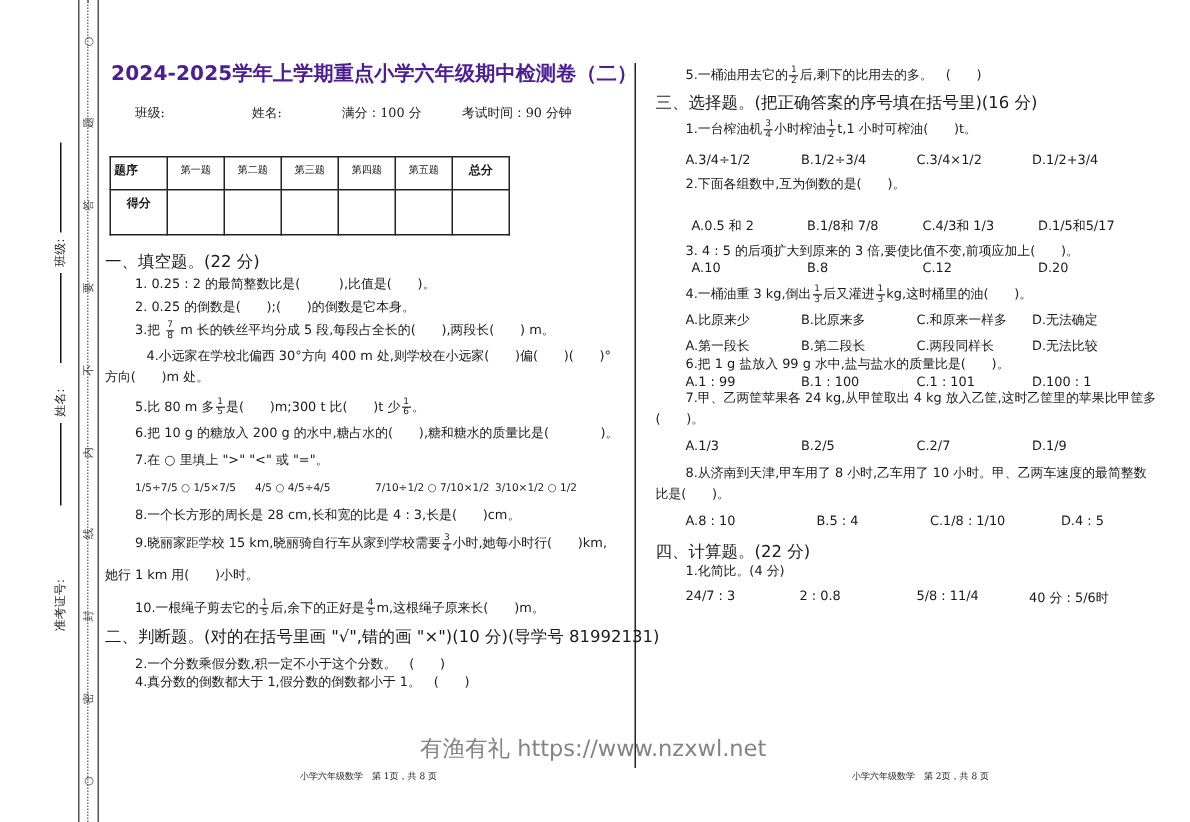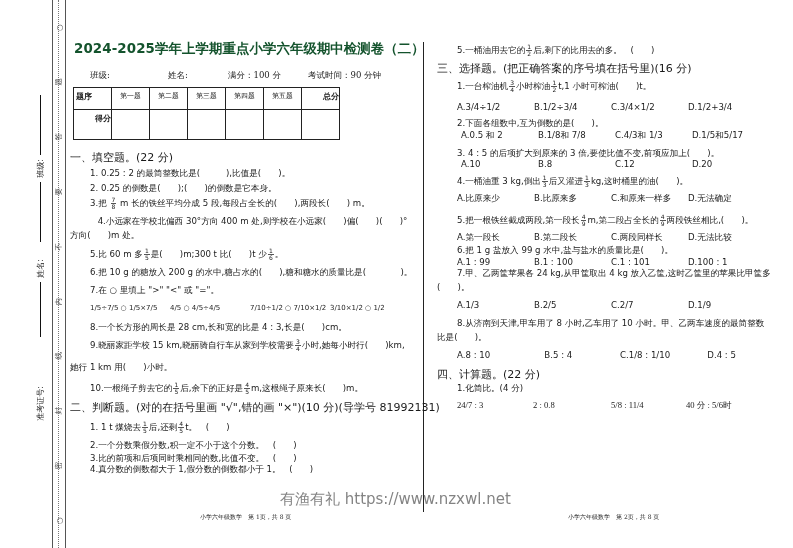--- a/index.html
+++ b/index.html
@@ -16,28 +16,28 @@
   .side-field .lbl { transform: rotate(-90deg); white-space: nowrap; font-size: 8px; color: #222; margin: 8px 0; }
   .side-field .line { width: 1px; background: #111; }
 
   
   .col-divider { position: absolute; left: 423px; top: 42px; width: 1px; height: 470px; background: #222; }
 
   .col { position: absolute; top: 40px; }
   .col-left { left: 70px; width: 345px; }
   .col-right { left: 437px; width: 345px; top: 44px; }
 
-  .title { font-family: "DejaVu Sans", sans-serif; font-weight: bold; font-size: 13.4px; letter-spacing: 0.1px; white-space: nowrap; margin-left: 4px; color: #14532d; }
+  .title { font-family: "DejaVu Sans", sans-serif; font-weight: bold; font-size: 13.4px; letter-spacing: 0.1px; white-space: nowrap; margin-left: 4px; color: #4c1d95; }
   .info-row { display: flex; font-family: "DejaVu Serif", serif; font-size: 8.5px; margin-top: 12px; margin-left: 20px; white-space: nowrap; }
   .info-row span { display: inline-block; }
   .info-row .i1 { width: 56px; } .info-row .i2 { width: 60px; margin-left: 22px; } .info-row .i3 { width: 80px; } .info-row .i4 {}
 
-  table.score { border-collapse: collapse; margin-top: 5px; margin-left: 3px; }
+  table.score { border-collapse: collapse; margin-top: 22px; margin-left: 3px; }
   table.score td { border: 1px solid #222; width: 38px; height: 22px; font-size: 6.8px; font-family: "DejaVu Serif", serif; vertical-align: top; text-align: center; padding-top: 3px; }
-  table.score td.bold { font-weight: bold; font-family: "DejaVu Sans", sans-serif; font-size: 8px; text-align: right; }
+  table.score td.bold { font-weight: bold; font-family: "DejaVu Sans", sans-serif; font-size: 8px; }
   table.score tr:nth-child(2) td { height: 30px; }
   table.score td.left { text-align: left; padding-left: 2px; }
 
   .sec { font-size: 11px; margin-top: 10px; white-space: nowrap; }
   .q { font-size: 8.6px; white-space: nowrap; padding-left: 20px; line-height: 1.25; }
   .noindent { padding-left: 0; }
   .frac { display: inline-flex; flex-direction: column; align-items: center; vertical-align: middle; font-size: 6px; line-height: 1; margin: 0 1px; }
   .frac .n { border-bottom: 0.7px solid #555; padding: 0 1px; }
   .opts { display: flex; padding-left: 20px; font-size: 8.6px; white-space: nowrap; }
   .opts span { width: 77px; }
@@ -119,21 +119,21 @@
     <span>3.把</span>
     <span class="frac">
         <span class="n">7</span>
         <span>8</span>
       </span>
     <span>m 长的铁丝平均分成 5 段,每段占全长的(　　),两段长(　　) m。</span>
   </div>
   <div class="q" style="margin-top:6px;text-align:center;">4.小远家在学校北偏西 30°方向 400 m 处,则学校在小远家(　　)偏(　　)(　　)°</div>
   <div class="q noindent" style="margin-top:3px;">方向(　　)m 处。</div>
   <div class="q" style="margin-top:7px;">
-    <span>5.比 60 m 多</span><span class="frac">
+    <span>5.比 80 m 多</span><span class="frac">
         <span class="n">1</span>
         <span>5</span>
       </span><span>是(　　)m;300 t 比(　　)t 少</span><span class="frac">
         <span class="n">1</span>
         <span>6</span>
       </span><span>。</span>
   </div>
   <div class="q" style="margin-top:6px;">6.把 10 g 的糖放入 200 g 的水中,糖占水的(　　),糖和糖水的质量比是(　　　　)。</div>
   <div class="q" style="margin-top:7px;">7.在 ○ 里填上 "&gt;" "&lt;" 或 "="。</div>
   <div class="compare" style="margin-top:9px;">
@@ -154,31 +154,21 @@
     <span>10.一根绳子剪去它的</span><span class="frac">
         <span class="n">1</span>
         <span>5</span>
       </span><span>后,余下的正好是</span><span class="frac">
         <span class="n">4</span>
         <span>5</span>
       </span><span>m,这根绳子原来长(　　)m。</span>
   </div>
 
   <div class="sec" style="margin-top:5px;">二、判断题。(对的在括号里画 "√",错的画 "×")(10 分)(导学号 81992131)</div>
-  <div class="q" style="margin-top:6px;">
-    <span>1. 1 t 煤烧去</span><span class="frac">
-        <span class="n">1</span>
-        <span>5</span>
-      </span><span>后,还剩</span><span class="frac">
-        <span class="n">4</span>
-        <span>5</span>
-      </span><span>t。　(　　)</span>
-  </div>
   <div class="q" style="margin-top:6px;">2.一个分数乘假分数,积一定不小于这个分数。　(　　)</div>
-  <div class="q" style="margin-top:2px;">3.比的前项和后项同时乘相同的数,比值不变。　(　　)</div>
   <div class="q" style="margin-top:1px;">4.真分数的倒数都大于 1,假分数的倒数都小于 1。　(　　)</div>
 </div>
 
 <div class="footer" style="left:200px;">小学六年级数学　第 1页，共 8 页</div>
 
 <div class="col col-right">
   <div class="q">
     <span>5.一桶油用去它的</span><span class="frac">
         <span class="n">1</span>
         <span>2</span>
@@ -194,21 +184,21 @@
         <span>2</span>
       </span><span>t,1 小时可榨油(　　)t。</span>
   </div>
   <div class="opts" style="margin-top:9px;">
     <span>A.3/4÷1/2</span>
     <span>B.1/2÷3/4</span>
     <span>C.3/4×1/2</span>
     <span>D.1/2+3/4</span>
   </div>
   <div class="q" style="margin-top:6px;">2.下面各组数中,互为倒数的是(　　)。</div>
-  <div class="opts" style="margin-top:1px; padding-left:24px;">
+  <div class="opts" style="margin-top:16px; padding-left:24px;">
     <span>A.0.5 和 2</span>
     <span>B.1/8和 7/8</span>
     <span>C.4/3和 1/3</span>
     <span>D.1/5和5/17</span>
   </div>
   <div class="q" style="margin-top:6px;">3. 4 : 5 的后项扩大到原来的 3 倍,要使比值不变,前项应加上(　　)。</div>
   <div class="opts" style="margin-top:1px; padding-left:24px;">
     <span>A.10</span>
     <span>B.8</span>
     <span>C.12</span>
@@ -221,29 +211,20 @@
       </span><span>后又灌进</span><span class="frac">
         <span class="n">1</span>
         <span>3</span>
       </span><span>kg,这时桶里的油(　　)。</span>
   </div>
   <div class="opts" style="margin-top:5px;">
     <span>A.比原来少</span>
     <span>B.比原来多</span>
     <span>C.和原来一样多</span>
     <span>D.无法确定</span>
-  </div>
-  <div class="q" style="margin-top:9px;">
-    <span>5.把一根铁丝截成两段,第一段长</span><span class="frac">
-        <span class="n">4</span>
-        <span>9</span>
-      </span><span>m,第二段占全长的</span><span class="frac">
-        <span class="n">4</span>
-        <span>9</span>
-      </span><span>两段铁丝相比,(　　)。</span>
   </div>
   <div class="opts" style="margin-top:5px;">
     <span>A.第一段长</span>
     <span>B.第二段长</span>
     <span>C.两段同样长</span>
     <span>D.无法比较</span>
   </div>
   <div class="q" style="margin-top:1px;">6.把 1 g 盐放入 99 g 水中,盐与盐水的质量比是(　　)。</div>
   <div class="opts" style="margin-top:1px;">
     <span>A.1 : 99</span>
@@ -263,21 +244,21 @@
   <div class="q noindent" style="margin-top:4px;">比是(　　)。</div>
   <div class="opts" style="margin-top:7px;">
     <span style="width:90px;">A.8 : 10</span>
     <span style="width:78px;">B.5 : 4</span>
     <span style="width:90px;">C.1/8 : 1/10</span>
     <span>D.4 : 5</span>
   </div>
 
   <div class="sec" style="margin-top:7px;">四、计算题。(22 分)</div>
   <div class="q" style="margin-top:1px;">1.化简比。(4 分)</div>
-  <div class="opts" style="margin-top:6px;font-family:Liberation Serif, serif;">
+  <div class="opts" style="margin-top:6px;">
     <span style="width:76px;">24/7 : 3</span>
     <span style="width:78px;">2 : 0.8</span>
     <span style="width:75px;">5/8 : 11/4</span>
     <span>40 分 : 5/6时</span>
   </div>
 </div>
 
 <div class="footer" style="left:568px;">小学六年级数学　第 2页，共 8 页</div>
 
 <div class="watermark">有渔有礼 https://www.nzxwl.net</div>

